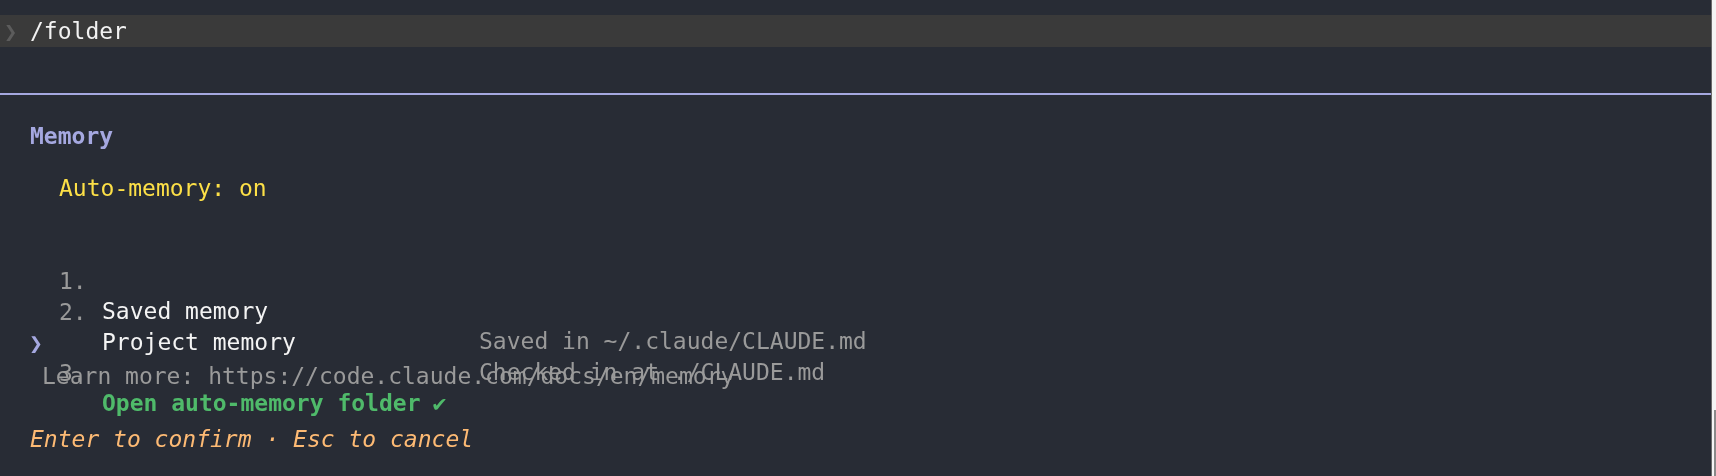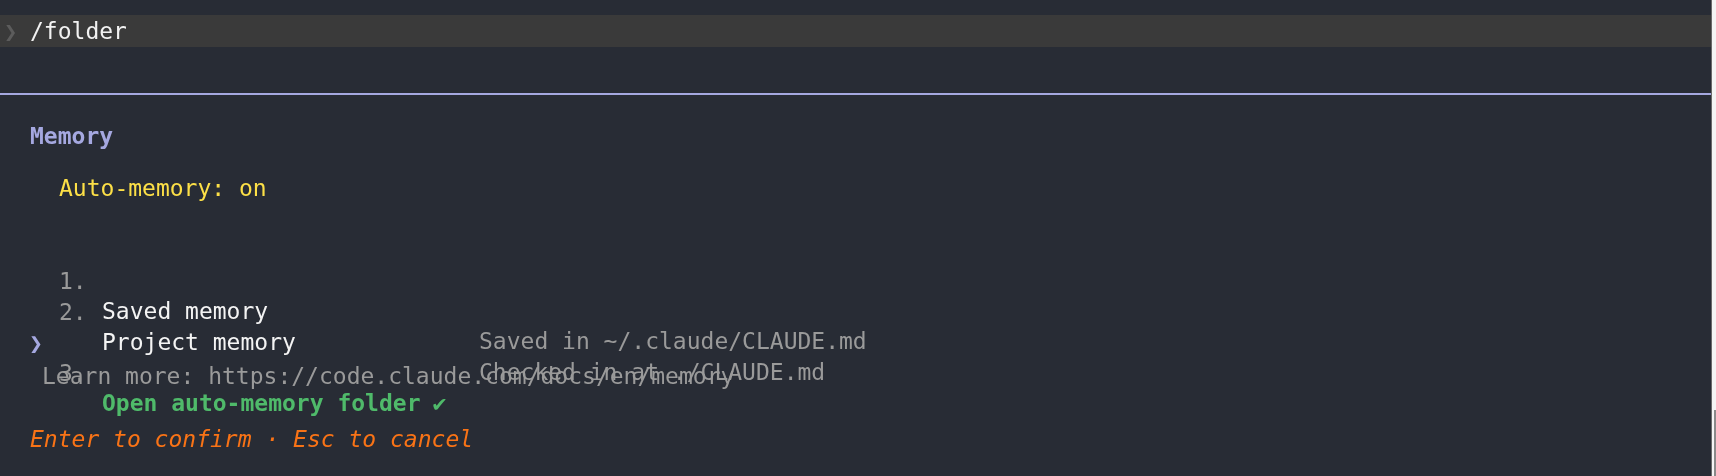--- a/index.html
+++ b/index.html
@@ -90,21 +90,21 @@
       color: #9a9a9a;
     }
     .opt.selected .label { color: #4fba6a; font-weight: bold; }
     .opt.selected .check { color: #4fba6a; margin-left: 12px; }
     .learn {
       left: 42px; top: 361px;
       color: #9a9a9a;
     }
     .hint {
       left: 30px; top: 424px;
-      color: #f97316;
+      color: #fdba74;
       font-style: italic;
     }
   </style>
 </head>
 <body>
 
 <div class="terminal">
 
   <div class="prompt-line">
     <span class="prompt-arrow">❯</span>

